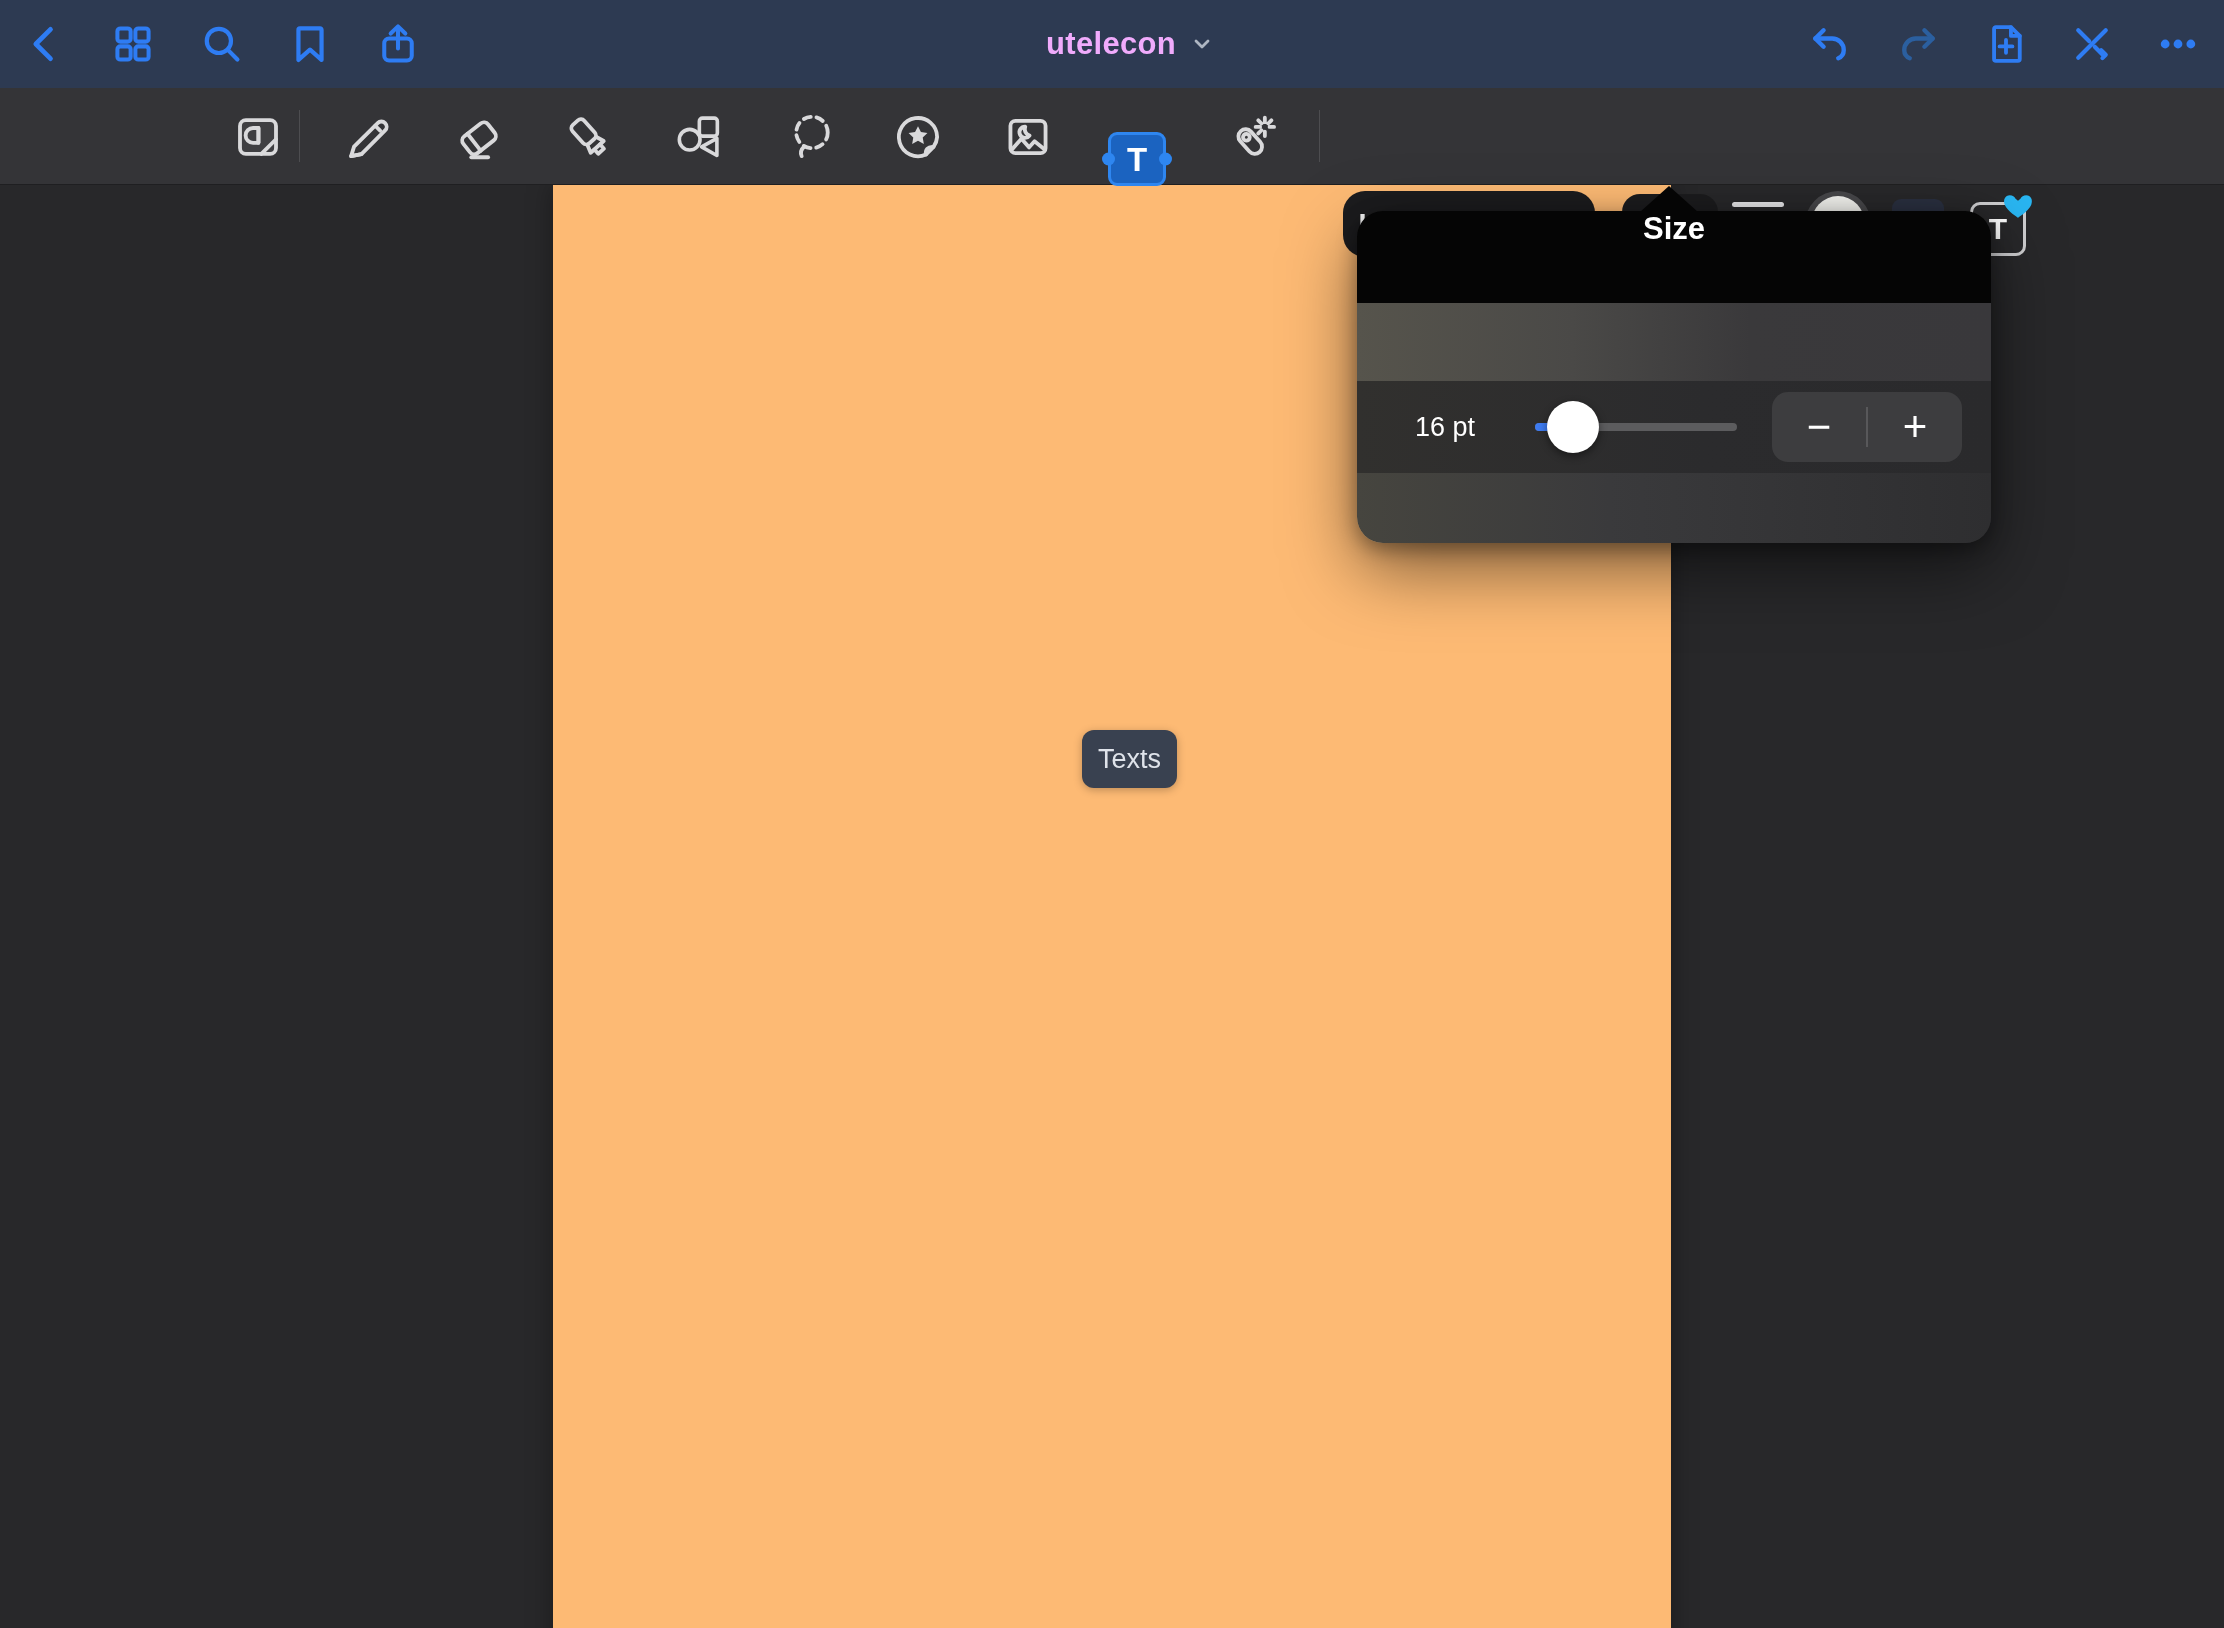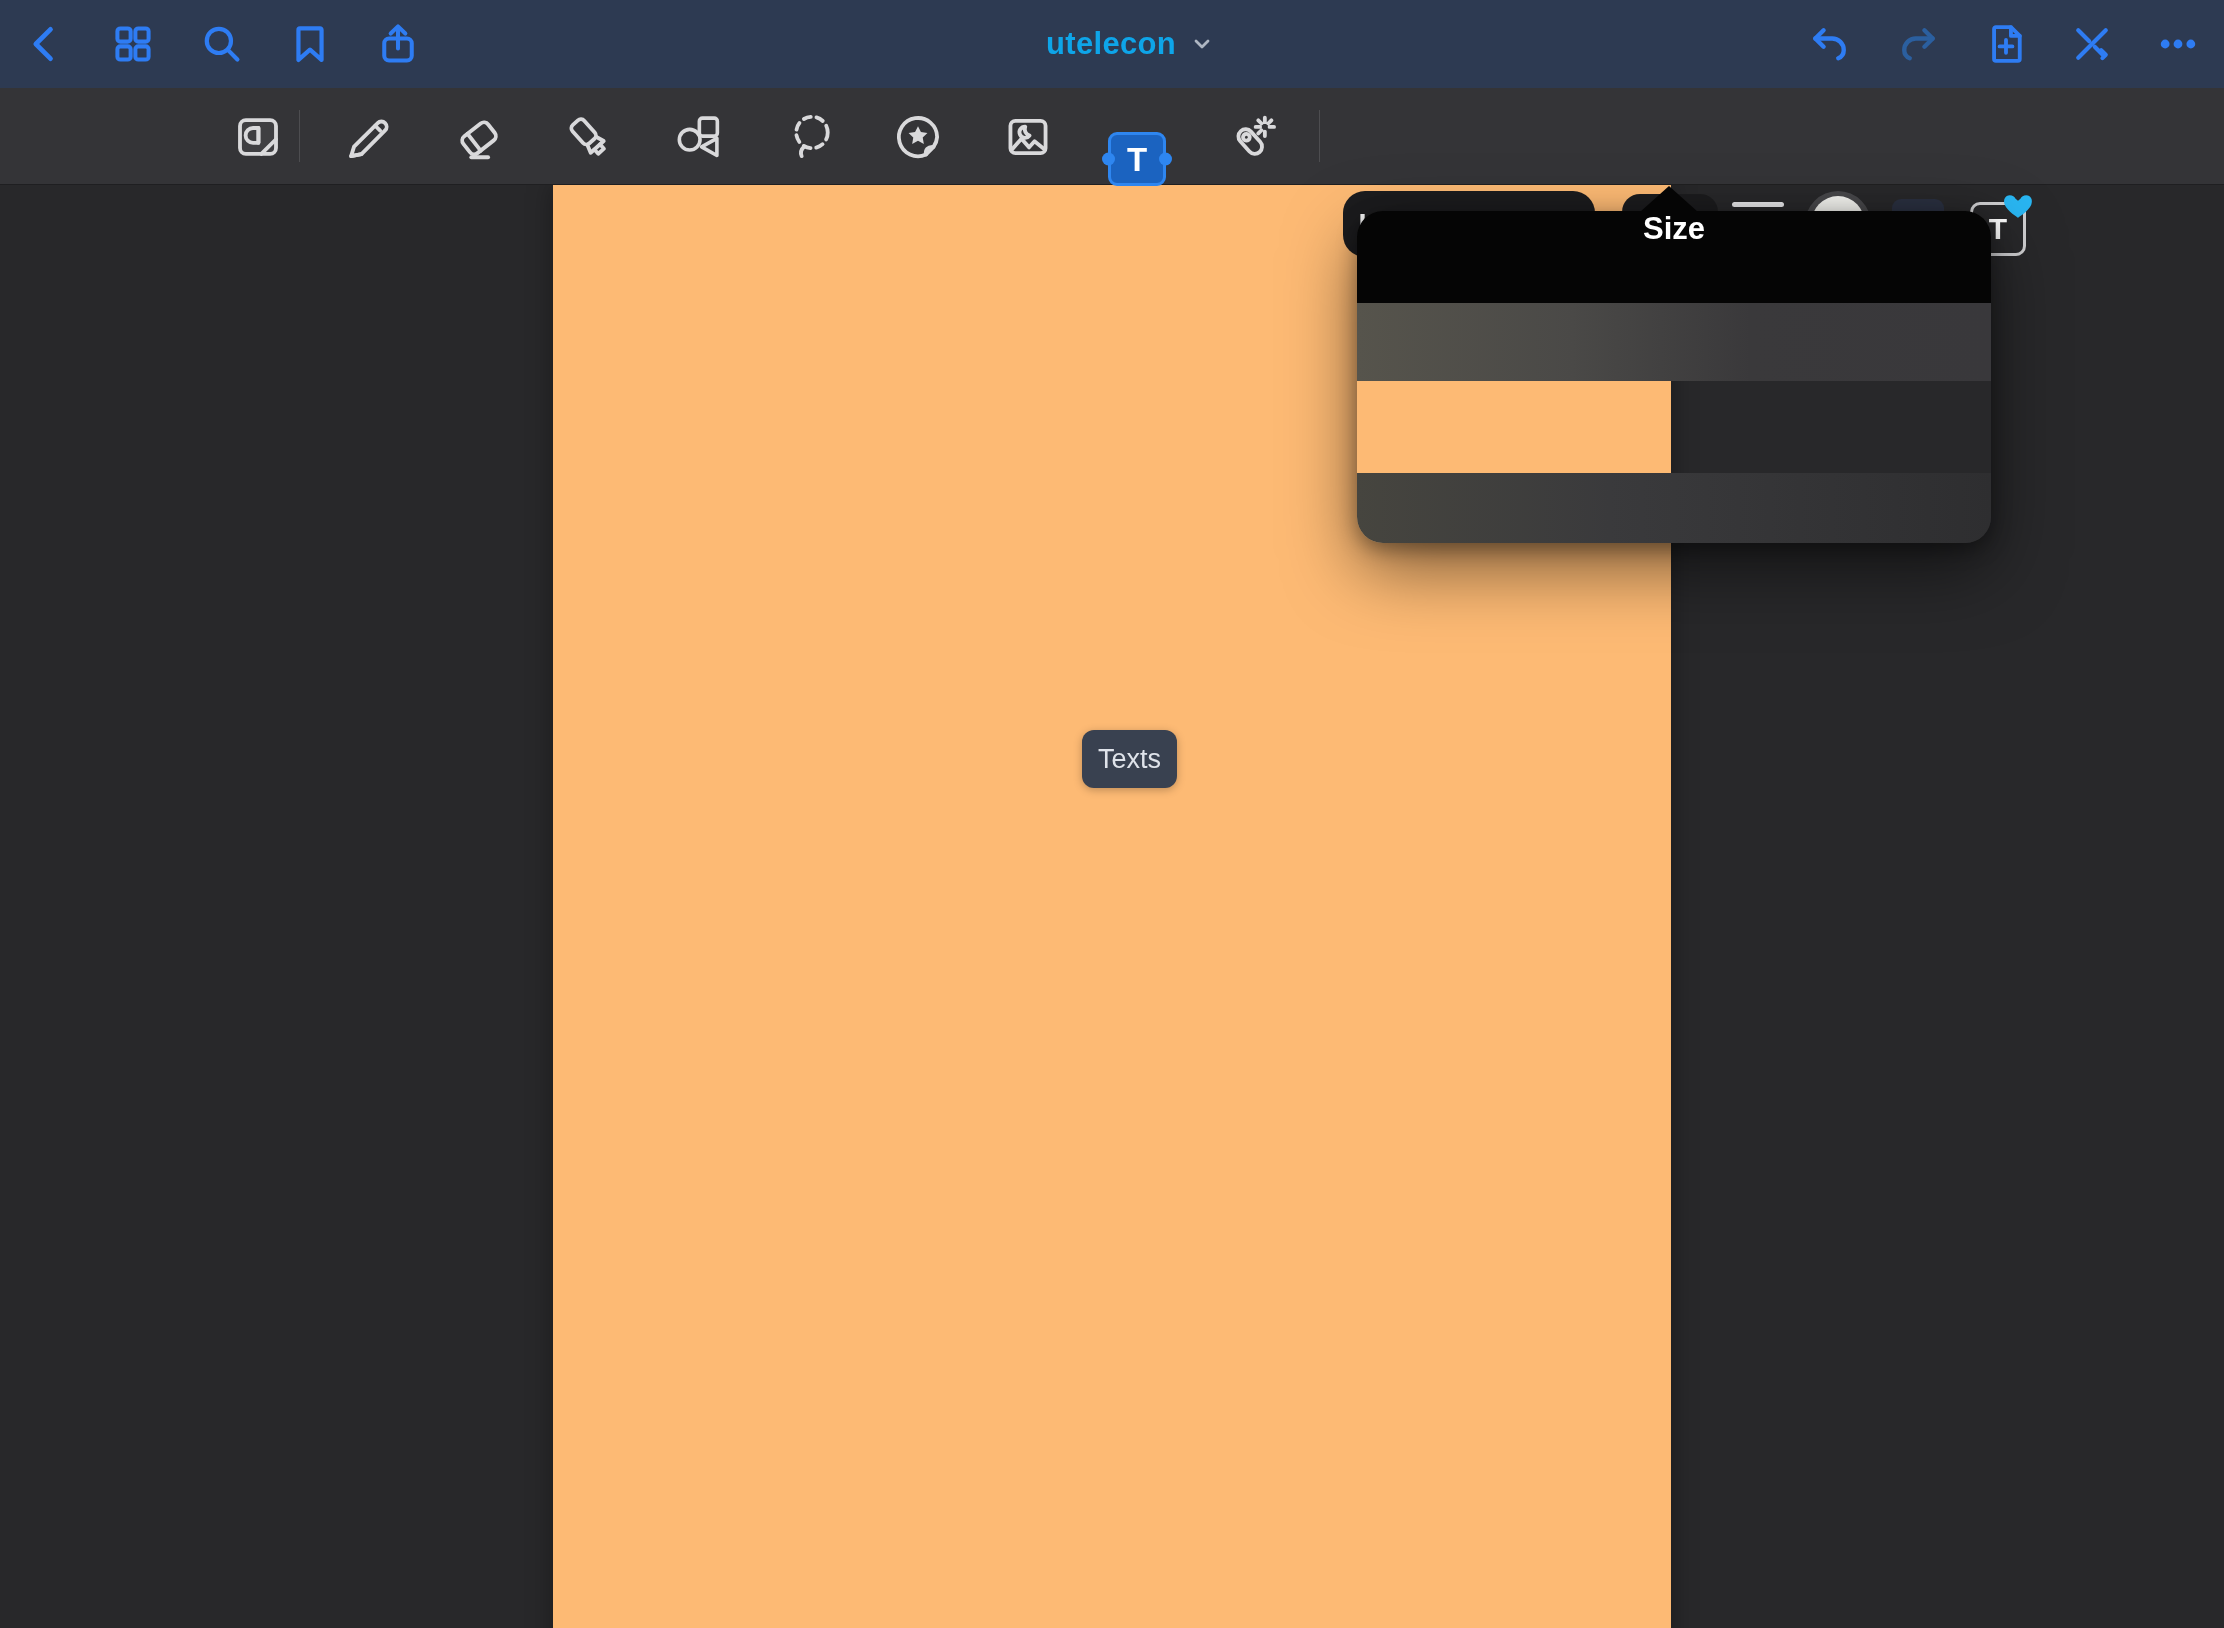--- a/index.html
+++ b/index.html
@@ -7,21 +7,21 @@
               font-family:"Liberation Sans","DejaVu Sans",sans-serif; }
 
   
   #navbar { position:absolute; left:0; top:0; width:2224px; height:88px; background:#2d3a52; z-index:30; }
   .nav-btn { position:absolute; top:0; width:66px; height:88px; display:flex; align-items:center; justify-content:center;
              color:#2e7cf3; cursor:pointer; }
   .nav-btn svg { width:44px; height:44px; }
   .nav-btn.dim { color:#2b5f9f; }
   #nav-title-group { position:absolute; top:0; left:1010px; width:240px; height:88px; display:flex;
                      align-items:center; justify-content:center; gap:14px; }
-  #nav-title { color:#0ea5e9; font-size:31px; font-weight:bold; letter-spacing:.3px; }
+  #nav-title { color:#f0abfc; font-size:31px; font-weight:bold; letter-spacing:.3px; }
   #nav-title-chevron { color:#aeb6c2; width:24px; height:24px; }
 
   
   #toolbar { position:absolute; left:0; top:88px; width:2224px; height:97px; background:#343437;
              border-bottom:1px solid rgba(0,0,0,.4); z-index:25; }
   .tool-btn { position:absolute; top:0; width:76px; height:97px; display:flex; align-items:center; justify-content:center;
               color:#d9d9db; cursor:pointer; }
   .tool-btn svg { width:54px; height:54px; }
   .vdiv { position:absolute; top:22px; width:1px; height:52px; background:#4d4d50; }
 
@@ -340,15 +340,27 @@
   </div>
 </div>
 
 <div id="size-popover">
   <div id="popover-arrow"></div>
   <div id="popover-header">
     <span id="popover-title">Size</span>
   </div>
   <div id="popover-mid"></div>
 
+  <div id="slider-row">
+    <span id="size-value">16 pt</span>
+    <div id="slider">
+      <div id="slider-fill" style="width: 19%;"></div>
+      <div id="slider-thumb" style="left: calc(19% - 26px);"></div>
+    </div>
+    <div id="stepper">
+      <div class="half">−</div>
+      <div class="sep"></div>
+      <div class="half">+</div>
+    </div>
+  </div>
 
   <div id="popover-bottom"></div>
 </div>
 
 </body></html>

